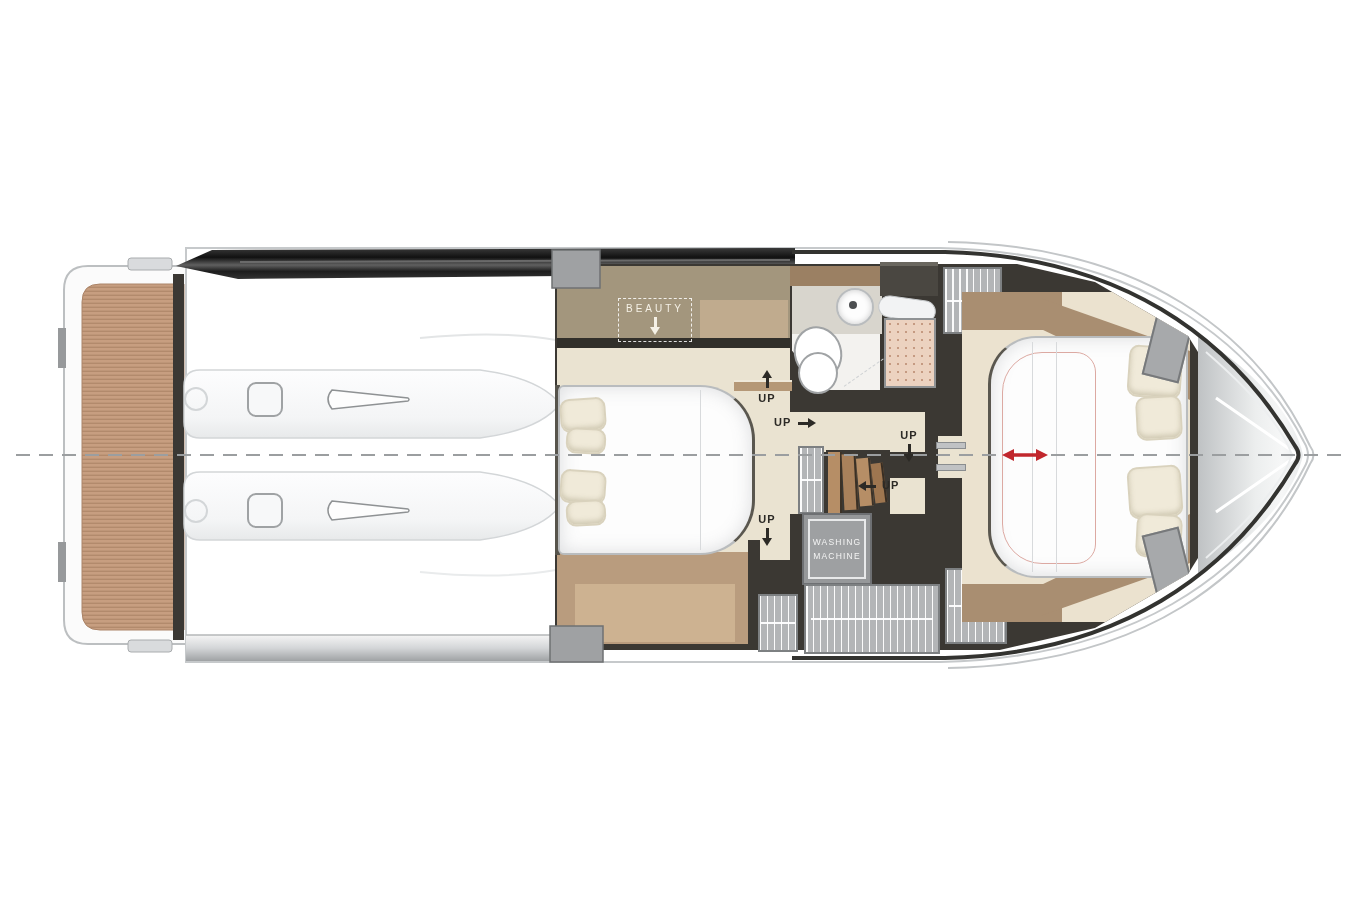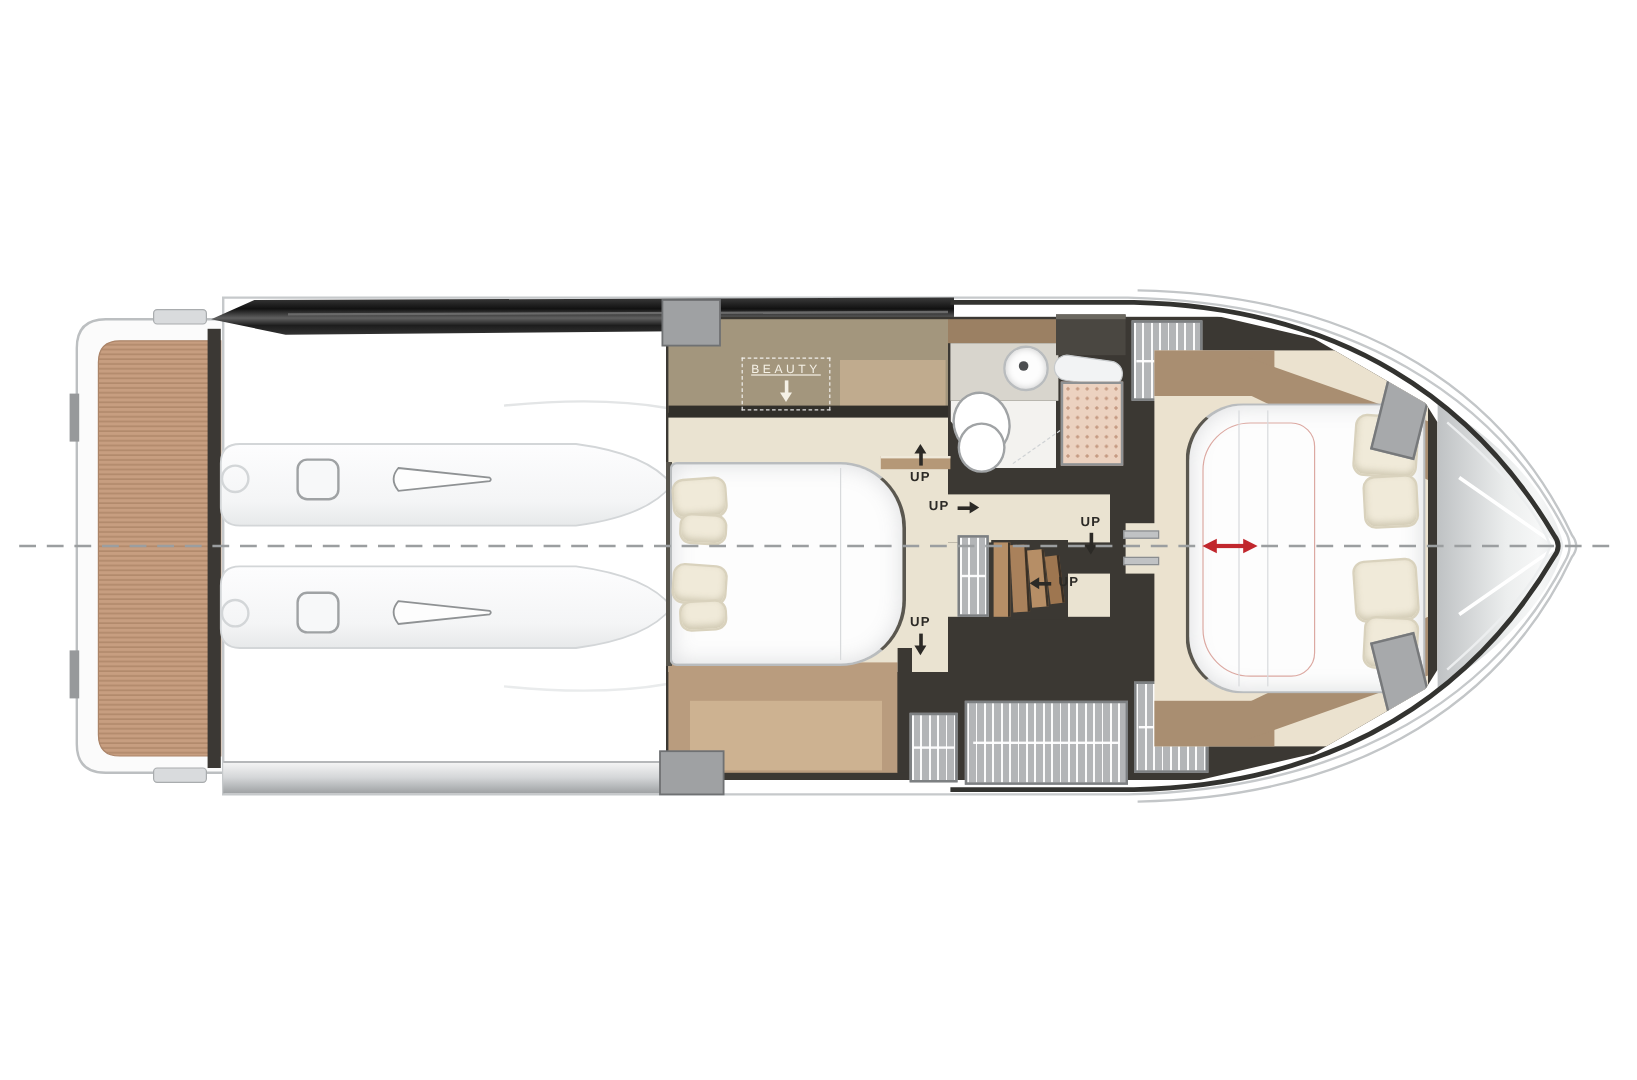--- a/index.html
+++ b/index.html
@@ -155,20 +155,26 @@
     <div class="abs beige" style="left:885px;top:478px;width:40px;height:36px;"></div>
     <div class="abs vent" style="left:798px;top:446px;width:26px;height:68px;">
         <div class="vent-mid"></div>
       </div>
     <div class="abs wallfill" style="left:826px;top:450px;width:64px;height:66px;">
       <div class="step" style="left:2px;top:2px;width:14px;height:62px;background:#b68e66;"></div>
       <div class="step" style="left:17px;top:4px;width:14px;height:56px;background:#a9815b;transform:rotate(-3deg);"></div>
       <div class="step" style="left:32px;top:8px;width:14px;height:48px;background:#b68e66;transform:rotate(-5deg);"></div>
       <div class="step" style="left:47px;top:13px;width:12px;height:40px;background:#9e7650;transform:rotate(-7deg);"></div>
     </div>
+    <div class="abs wmbox" style="left:802px;top:513px;width:70px;height:72px;">
+      <div class="inner">
+        <span>WASHING</span>
+        <span>MACHINE</span>
+      </div>
+    </div>
     <div class="abs vent" style="left:758px;top:594px;width:40px;height:58px;">
         <div class="vent-mid"></div>
       </div>
     <div class="abs vent" style="left:804px;top:584px;width:136px;height:70px;">
         <div class="vent-mid"></div>
       </div>
     <div class="abs vent" style="left:945px;top:568px;width:62px;height:76px;">
         <div class="vent-mid"></div>
       </div>
     <div class="abs vent" style="left:943px;top:267px;width:59px;height:67px;">
@@ -189,21 +195,21 @@
     <div class="abs seam" style="left:1056px;top:342px;height:230px;"></div>
     <div class="abs pillow" style="left:1128px;top:346px;width:54px;height:52px;transform:rotate(4deg);"></div>
     <div class="abs pillow" style="left:1136px;top:396px;width:46px;height:44px;transform:rotate(-3deg);"></div>
     <div class="abs pillow" style="left:1128px;top:466px;width:54px;height:52px;transform:rotate(-4deg);"></div>
     <div class="abs pillow" style="left:1136px;top:514px;width:46px;height:44px;transform:rotate(3deg);"></div>
     <div class="abs" style="left:1150px;top:306px;width:38px;height:74px;background:#a7a9ab;border:2px solid #77797b;box-sizing:border-box;transform:rotate(14deg);"></div>
     <div class="abs" style="left:1150px;top:530px;width:38px;height:74px;background:#a7a9ab;border:2px solid #77797b;box-sizing:border-box;transform:rotate(-14deg);"></div>
   </div>
 
   <div class="beautybox" style="left:618px;top:298px;width:72px;height:42px;">
-    <div style="padding-top:4px;text-decoration:underline;">BEAUTY</div>
+    <div style="padding-top:4px;">BEAUTY</div>
     <div class="arr white" style="left:32px;top:18px;">
       <div class="stem" style="left:3px;top:0;width:2.5px;height:11px;"></div>
       <div class="head down" style="left:-1px;top:10px;"></div>
     </div>
   </div>
 
   <div class="lbl" style="left:752px;top:372px;width:30px;height:34px;text-align:center;">
     <div class="arr" style="left:10px;top:-2px;">
       <div class="head up" style="left:0;top:0;"></div>
       <div class="stem" style="left:4px;top:7px;width:3px;height:11px;"></div>

